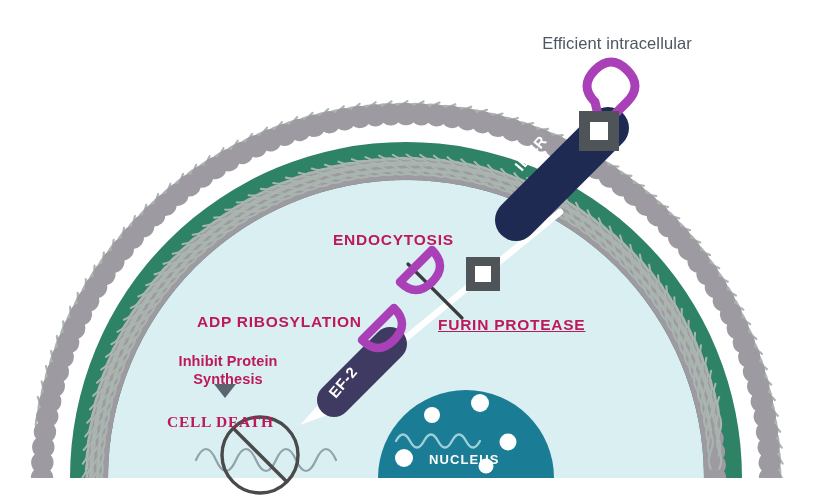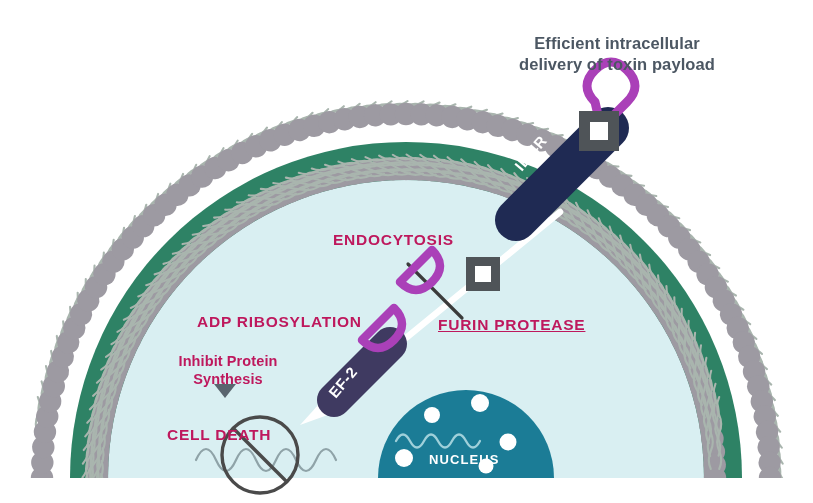--- a/index.html
+++ b/index.html
@@ -24,21 +24,21 @@
     left: 0;
     top: 0;
     width: 813px;
     height: 503px;
   }
   .hdr-text {
     position: absolute;
     text-align: center;
     color: #4c5763;
     font-size: 16.5px;
-    font-weight: 700;
+    font-weight: 400;
     line-height: 21px;
     letter-spacing: 0.1px;
     white-space: nowrap;
   }
   #title-block {
     left: 505px;
     top: 33px;
     width: 224px;
   }
   .lbl {
@@ -54,21 +54,21 @@
   .lbl-mixed {
     font-size: 14.5px;
     font-weight: 700;
     line-height: 18px;
     text-align: center;
     letter-spacing: 0.1px;
   }
   #label-endocytosis { left: 333px; top: 231px; }
   #label-furin { left: 438px; top: 316px; text-decoration: underline; }
   #label-adp { left: 197px; top: 313px; }
-  #label-celldeath { left: 167px; top: 426px; }
+  #label-celldeath { left: 167px; top: 413px; font-family: Liberation Serif, serif; }
   #label-inhibit { left: 168px; top: 352px; width: 120px; }
   #label-nucleus {
     left: 429px;
     top: 452px;
     color: #ffffff;
     font-size: 13px;
     font-weight: 700;
     letter-spacing: 1.1px;
   }
   .rot-label {
@@ -312,21 +312,20 @@
       <path d="M 196 460 q 10 -22 20 0 q 10 22 20 0 q 10 -22 20 0 q 10 22 20 0 q 10 -22 20 0 q 10 22 20 0 q 10 -22 20 0" fill="none" stroke="#8fa3a8" stroke-width="2.2" stroke-linecap="round"></path>
       <circle cx="260" cy="455" r="38" fill="none" stroke="#4a4a4a" stroke-width="3.4"></circle>
       <line x1="233" y1="428" x2="287" y2="482" stroke="#4a4a4a" stroke-width="3.4"></line>
     </g>
 
     <path d="M 214 384 L 236 384 L 225 398 Z" fill="#5a656f"></path>
   </svg>
 
   <div id="title-block" class="hdr-text">
     <div>Efficient intracellular</div>
-    <div>delivery of toxin payload</div>
   </div>
 
   <div id="label-endocytosis" class="lbl lbl-caps">ENDOCYTOSIS</div>
 
   <div id="label-furin" class="lbl lbl-caps">FURIN PROTEASE</div>
 
   <div id="label-inhibit" class="lbl lbl-mixed">
     <div>Inhibit Protein</div>
     <div>Synthesis</div>
   </div>

